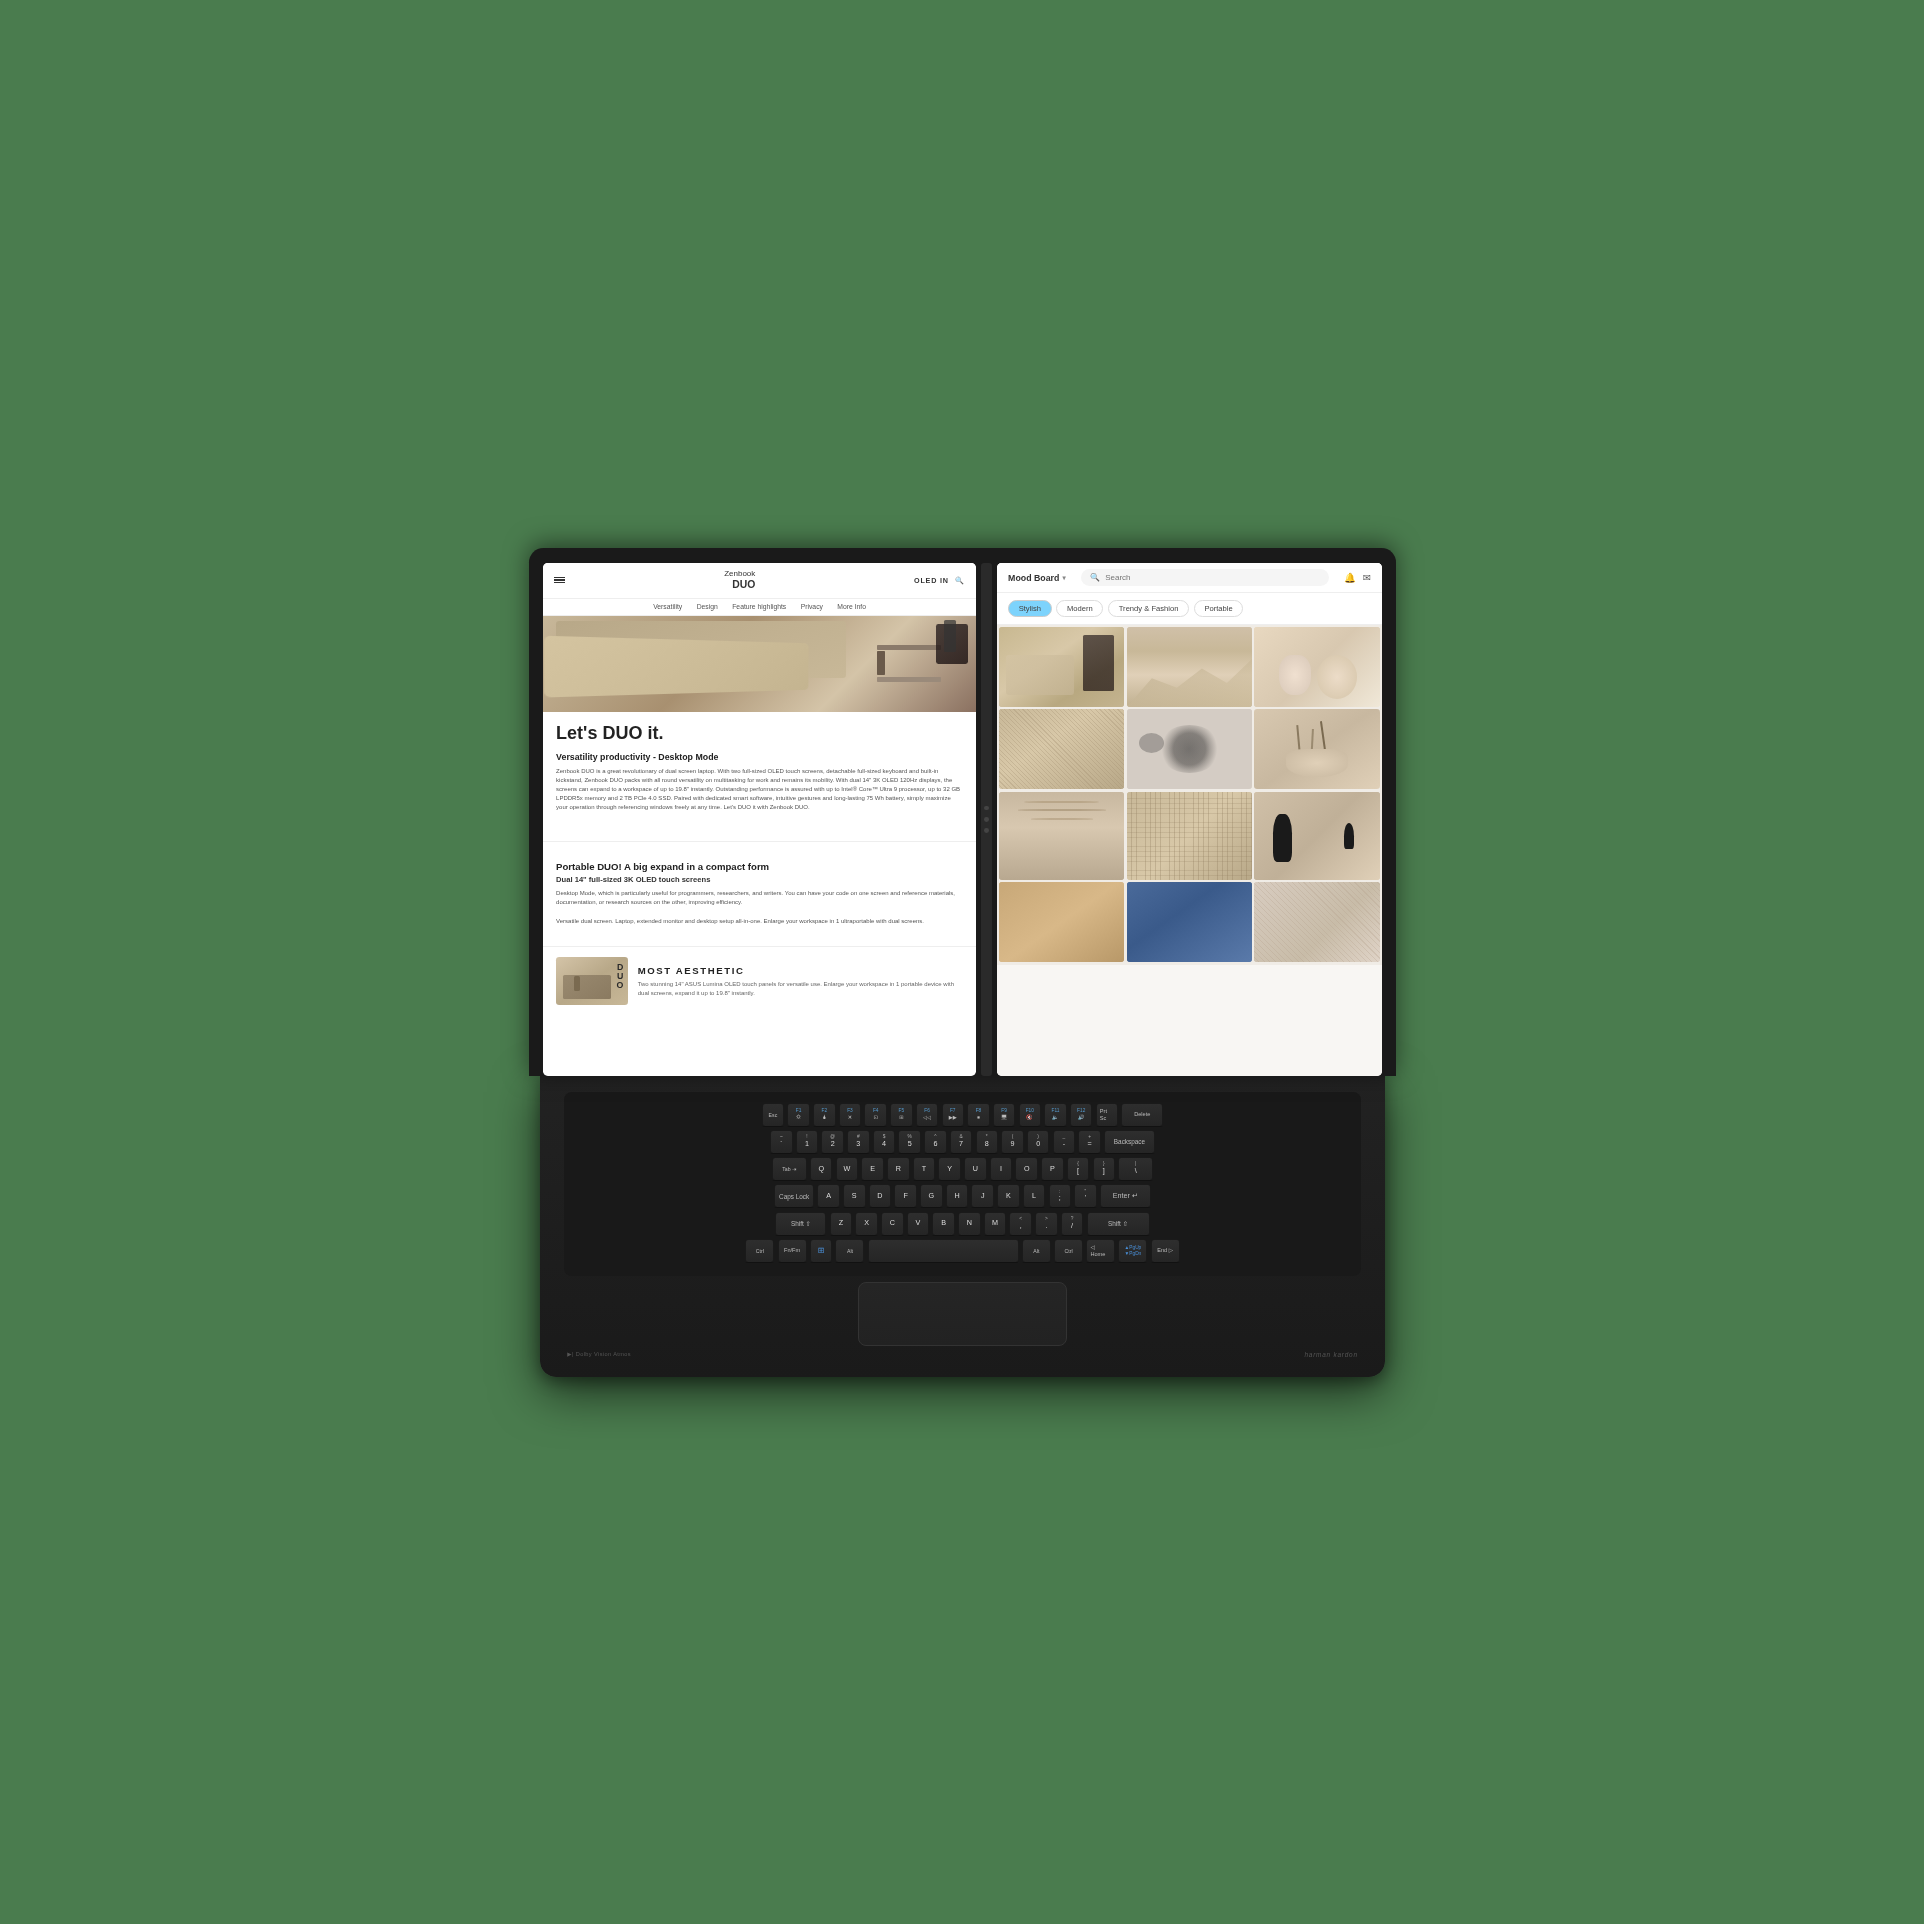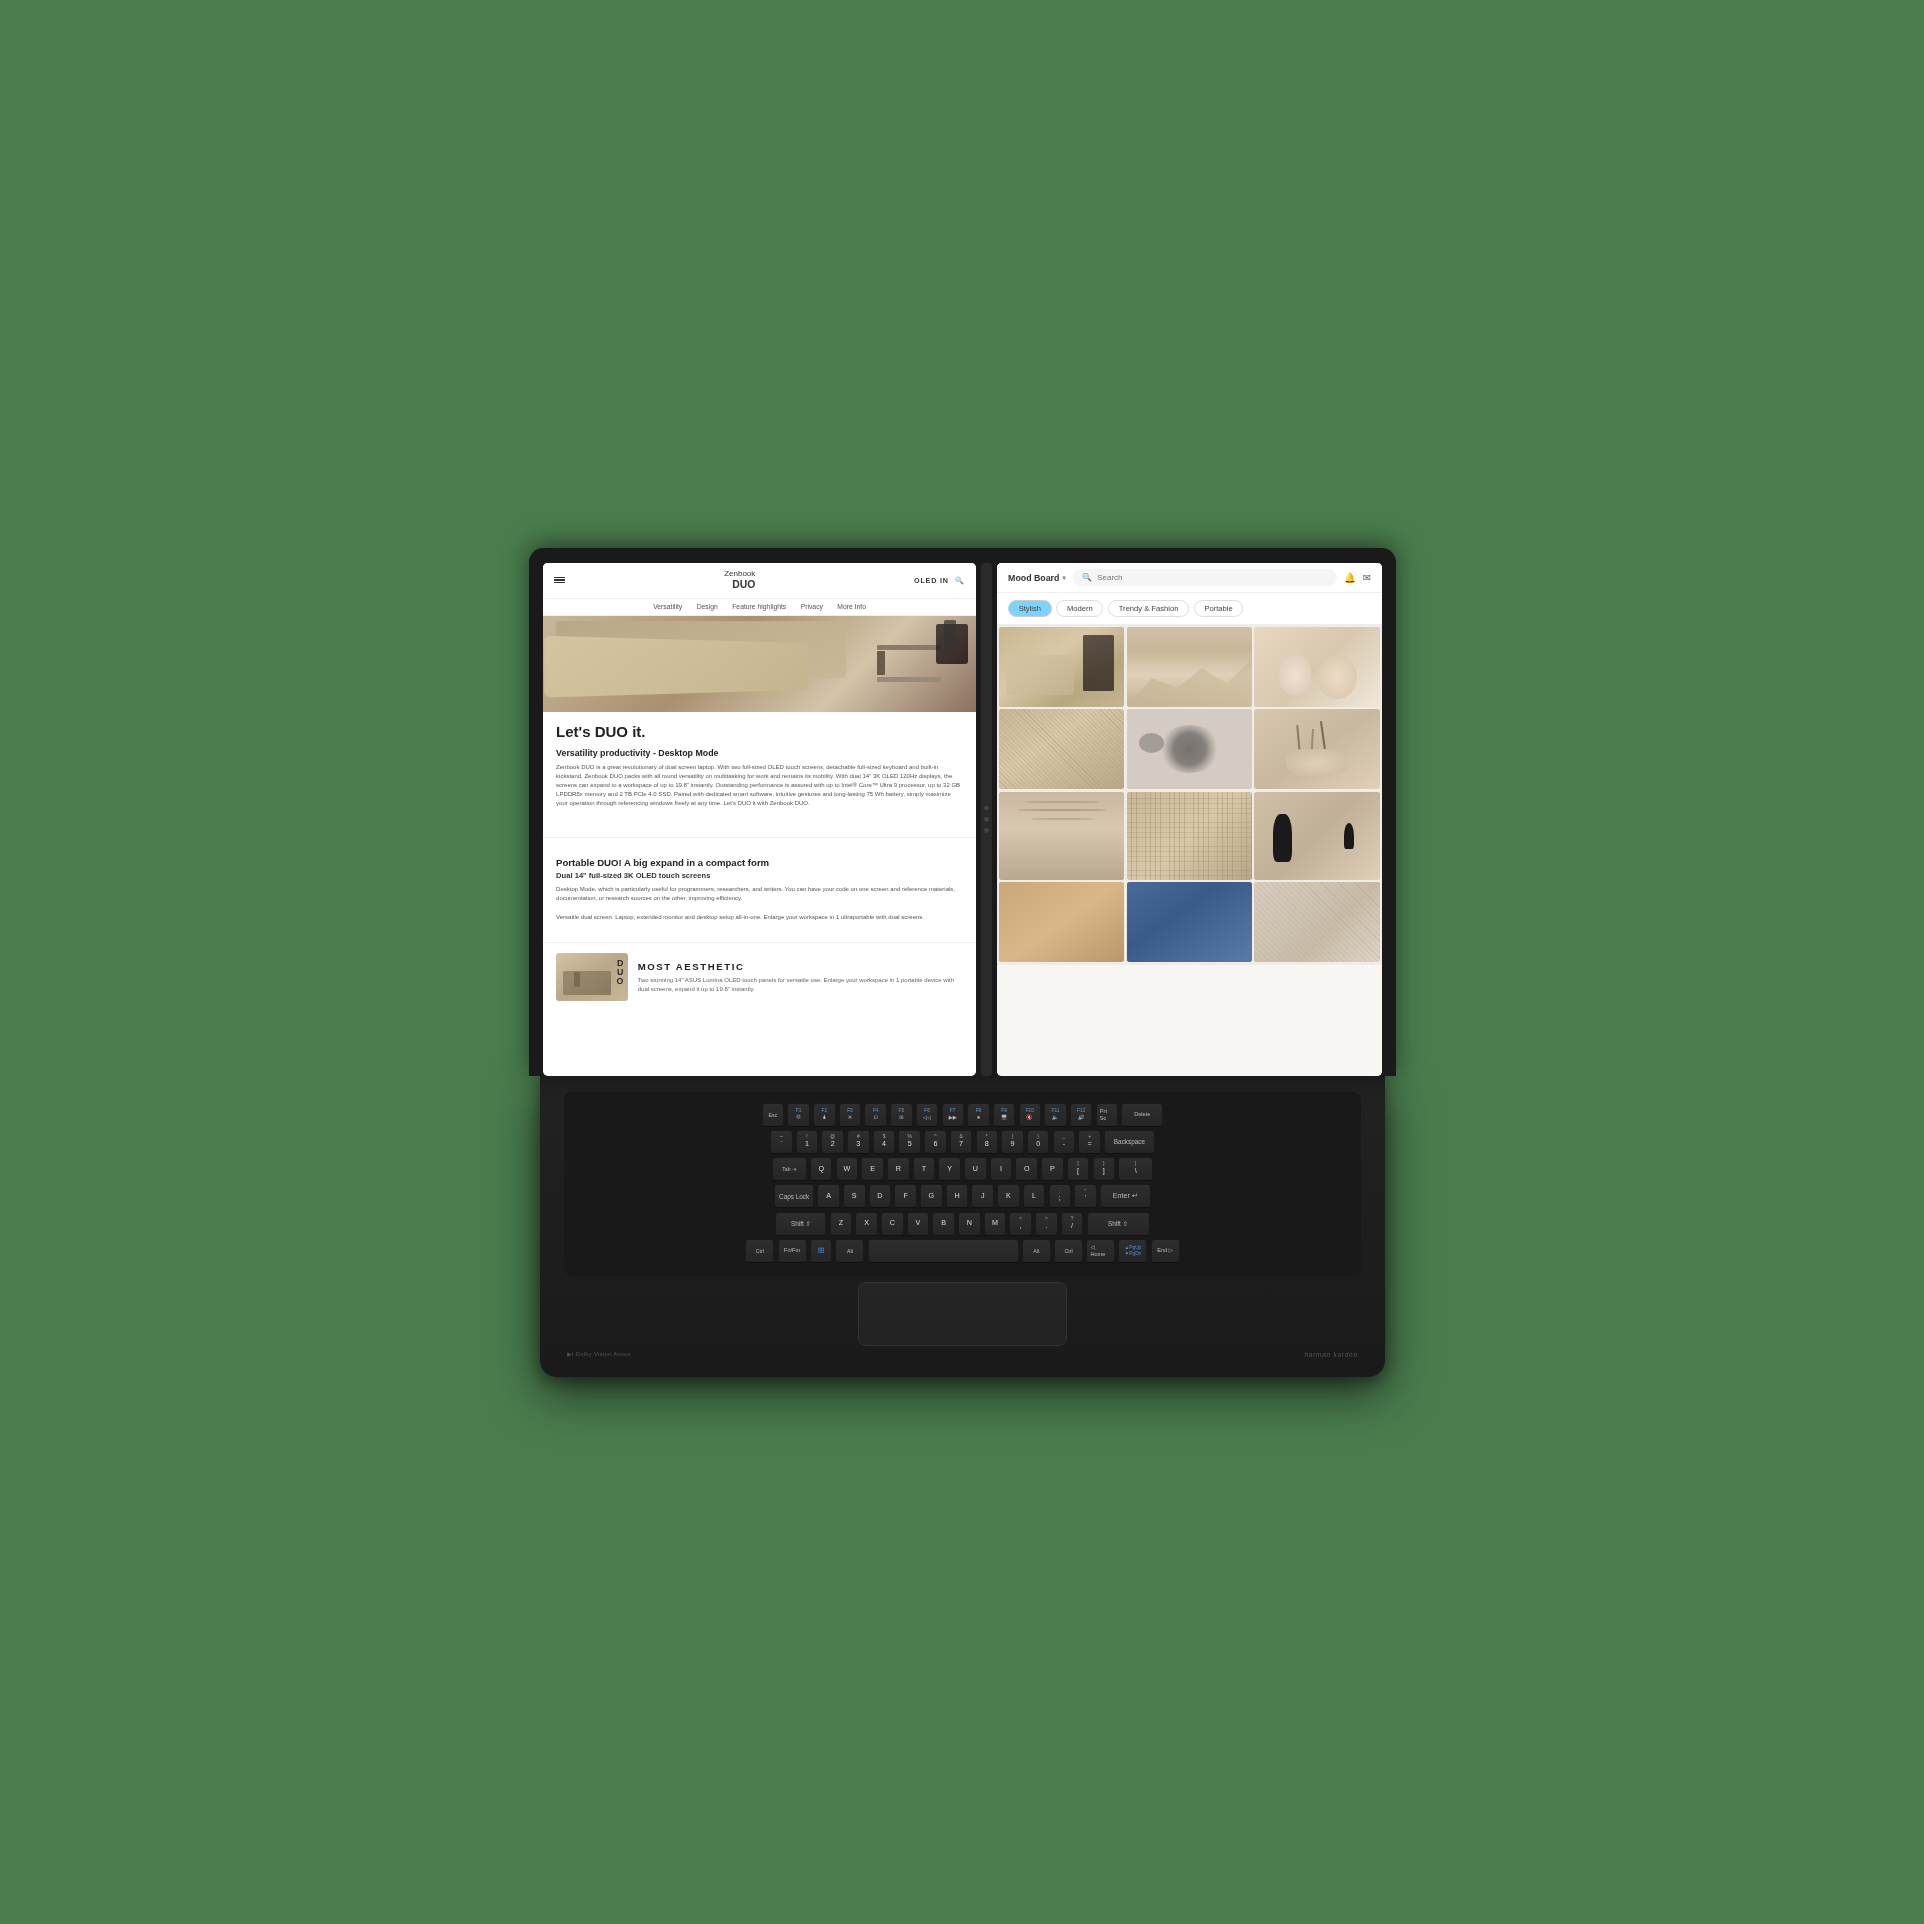--- a/index.html
+++ b/index.html
@@ -164,21 +164,21 @@
       position: relative;
       overflow: hidden;
     }
 
     .ls-content {
       padding: 11.2px 13px;
       background: white;
     }
 
     .ls-section-title {
-      font-size: 15px;
+      font-size: 18px;
       font-weight: 700;
       color: #222;
       margin-bottom: 8px;
     }
 
     .ls-subsection-title {
       font-size: 8.8px;
       font-weight: 700;
       color: #222;
       margin-bottom: 4.8px;
@@ -271,21 +271,21 @@
       font-family: -apple-system, Arial, sans-serif;
     }
 
     .rs-header {
       display: flex;
       align-items: center;
       justify-content: space-between;
       padding: 6.4px 11.2px;
       background: white;
       border-bottom: 0.8px solid #eee;
-      gap: 7px;
+      gap: 15px;
     }
 
     .rs-moodboard-btn {
       display: flex;
       align-items: center;
       gap: 3.2px;
       font-size: 8.8px;
       font-weight: 600;
       color: #333;
       white-space: nowrap;

